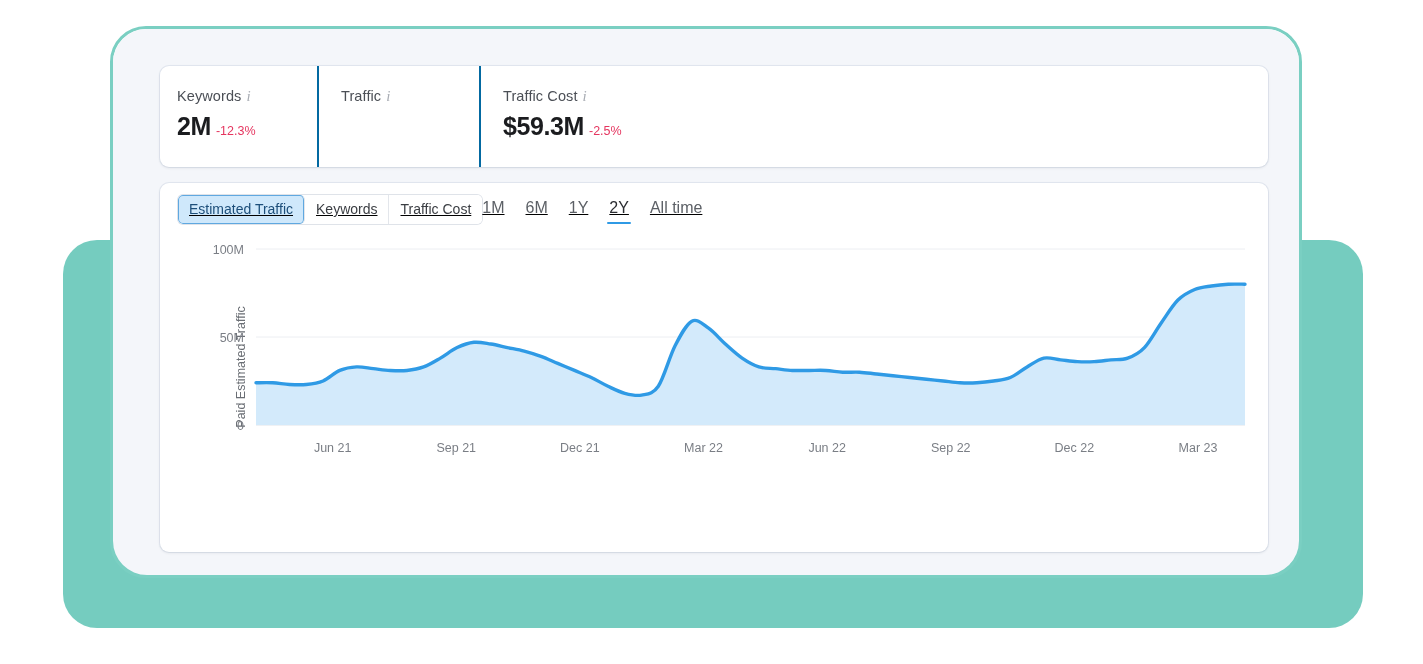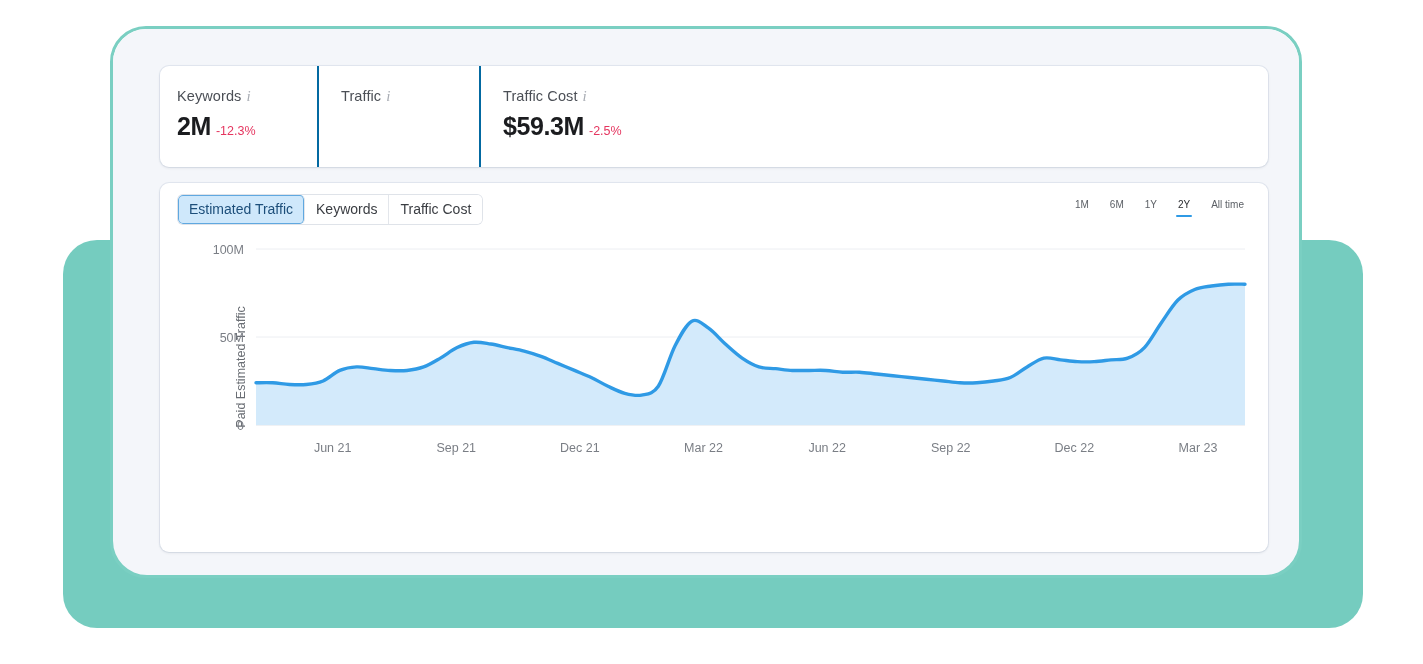--- a/index.html
+++ b/index.html
@@ -140,21 +140,21 @@
   }
 
   
   .controls {
     position: relative;
     height: 48px;
     padding: 12px 20px 0 18px;
     box-sizing: border-box;
     display: flex;
     align-items: flex-start;
-    justify-content: space-between;
+    text-decoration: underline;
   }
   .segmented {
     display: flex;
     border-radius: 5px;
     overflow: hidden;
     box-shadow: 0 0 0 1px #dfe3e9;
     height: 29px;
   }
   .seg {
     font-size: 14px;
@@ -175,21 +175,21 @@
   }
 
   .ranges {
     display: flex;
     align-items: flex-start;
     gap: 21px;
     padding-top: 4px;
     padding-right: 4px;
   }
   .range {
-    font-size: 10px;
+    font-size: 16px;
     color: #5c6066;
     cursor: pointer;
     position: relative;
     padding-bottom: 7px;
     white-space: nowrap;
   }
   .range.active { color: #2b2d31; }
   .range.active::after {
     content: "";
     position: absolute;

